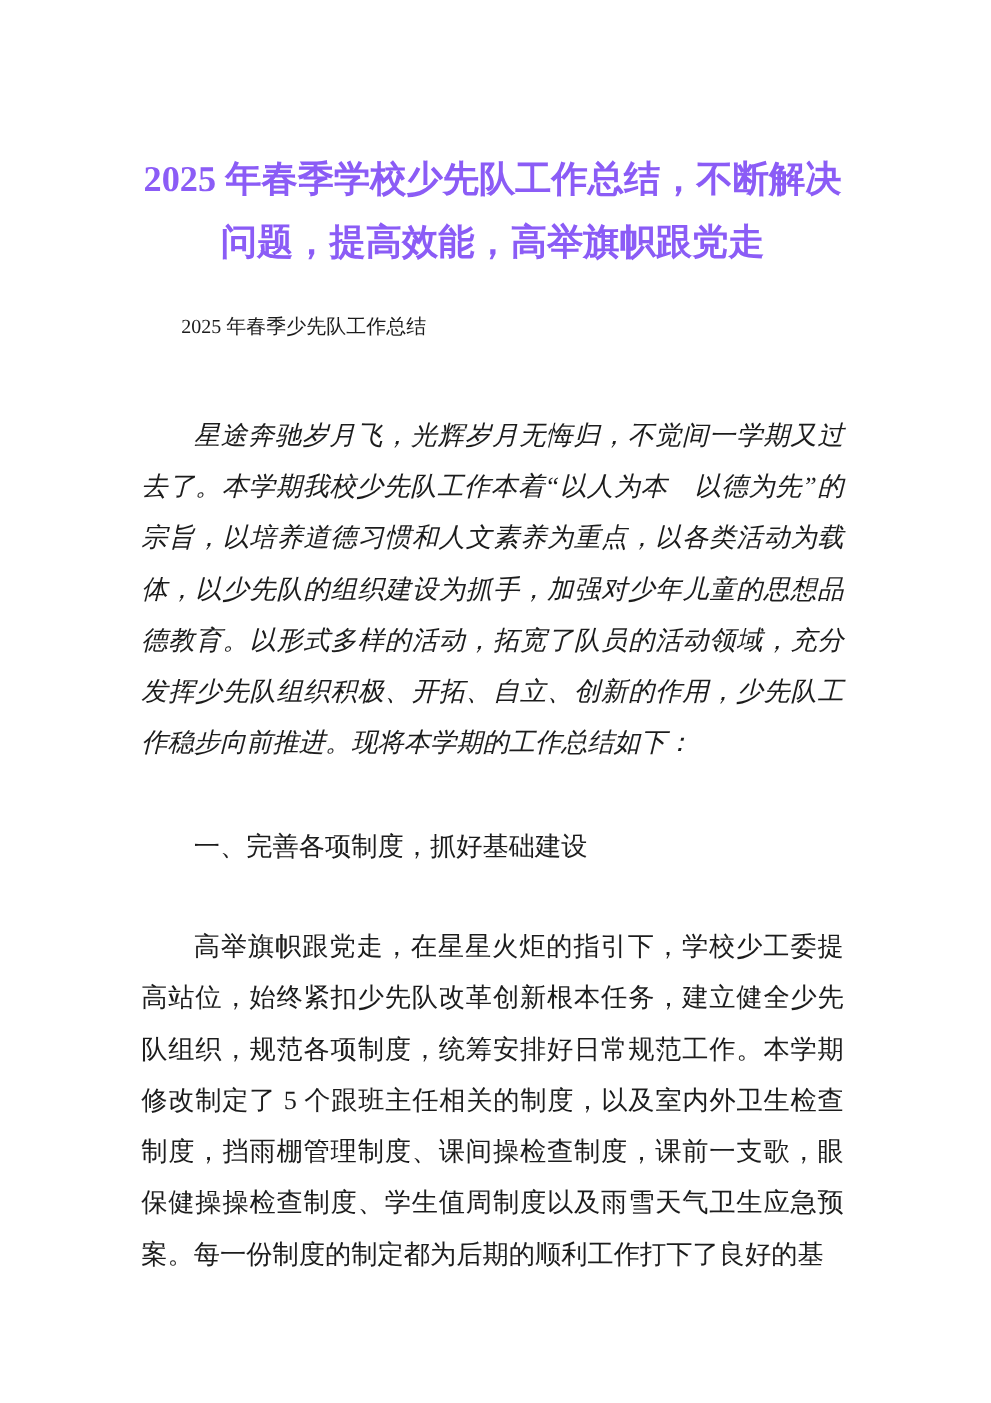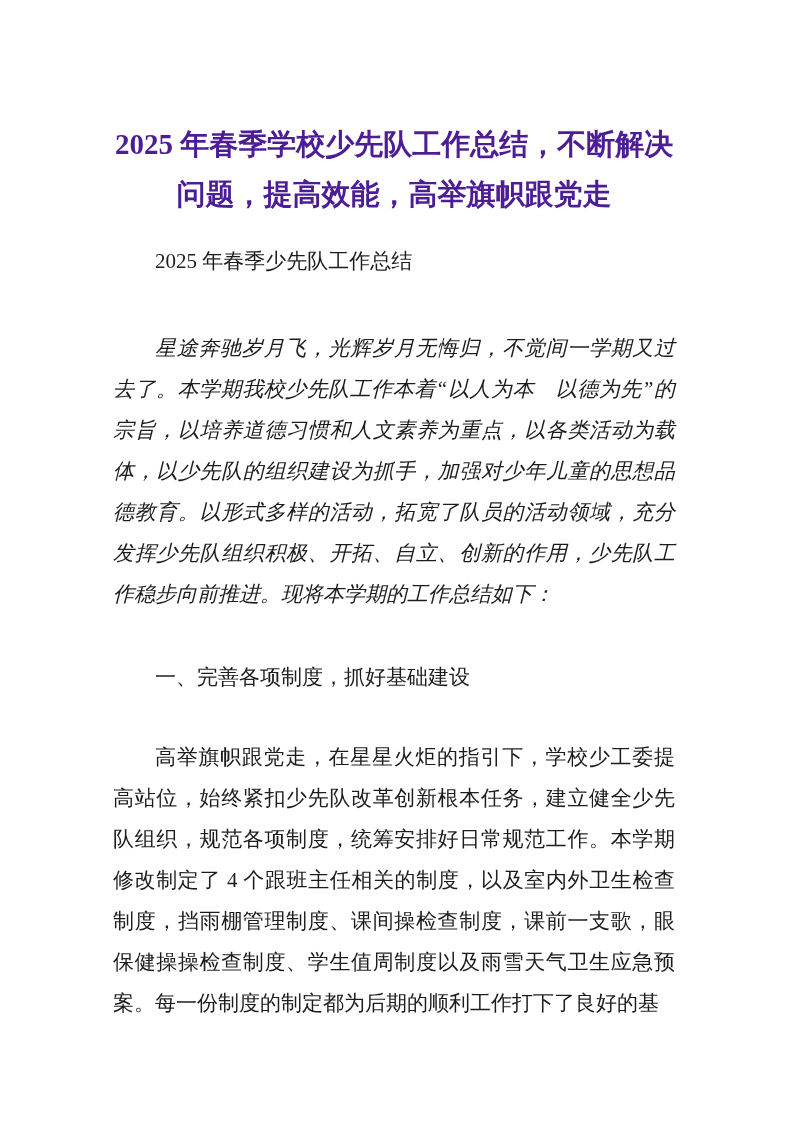--- a/index.html
+++ b/index.html
@@ -19,28 +19,28 @@
     padding: 119px 118px 0 113px;
     font-family: "Liberation Serif", "DejaVu Serif", serif;
     color: #1c1c1c;
     overflow: hidden;
   }
   .doc-title {
     font-size: 29px;
     line-height: 50px;
     font-weight: 700;
     text-align: center;
-    color: #4c1d95;
+    color: #8b5cf6;
     margin: 0 0 22px 0;
   }
   .title-line {
     display: block;
   }
   .doc-subtitle {
-    font-size: 21px;
+    font-size: 16px;
     line-height: 41px;
     font-weight: 400;
     margin: 4px 0 46px 0;
     text-indent: 2em;
   }
   .body-para {
     font-size: 21px;
     line-height: 41px;
     font-weight: 400;
     margin: 0;
@@ -67,14 +67,14 @@
     <span class="title-line">2025 年春季学校少先队工作总结，不断解决</span>
     <span class="title-line">问题，提高效能，高举旗帜跟党走</span>
   </div>
 
   <p class="doc-subtitle">2025 年春季少先队工作总结</p>
 
   <p class="body-para intro">星途奔驰岁月飞，光辉岁月无悔归，不觉间一学期又过去了。本学期我校少先队工作本着“以人为本　以德为先”的宗旨，以培养道德习惯和人文素养为重点，以各类活动为载体，以少先队的组织建设为抓手，加强对少年儿童的思想品德教育。以形式多样的活动，拓宽了队员的活动领域，充分发挥少先队组织积极、开拓、自立、创新的作用，少先队工作稳步向前推进。现将本学期的工作总结如下：</p>
 
   <p class="section-heading">一、完善各项制度，抓好基础建设</p>
 
-  <p class="body-para">高举旗帜跟党走，在星星火炬的指引下，学校少工委提高站位，始终紧扣少先队改革创新根本任务，建立健全少先队组织，规范各项制度，统筹安排好日常规范工作。本学期修改制定了 4 个跟班主任相关的制度，以及室内外卫生检查制度，挡雨棚管理制度、课间操检查制度，课前一支歌，眼保健操操检查制度、学生值周制度以及雨雪天气卫生应急预案。每一份制度的制定都为后期的顺利工作打下了良好的基</p>
+  <p class="body-para">高举旗帜跟党走，在星星火炬的指引下，学校少工委提高站位，始终紧扣少先队改革创新根本任务，建立健全少先队组织，规范各项制度，统筹安排好日常规范工作。本学期修改制定了 5 个跟班主任相关的制度，以及室内外卫生检查制度，挡雨棚管理制度、课间操检查制度，课前一支歌，眼保健操操检查制度、学生值周制度以及雨雪天气卫生应急预案。每一份制度的制定都为后期的顺利工作打下了良好的基</p>
 </div>
 
 </body></html>

